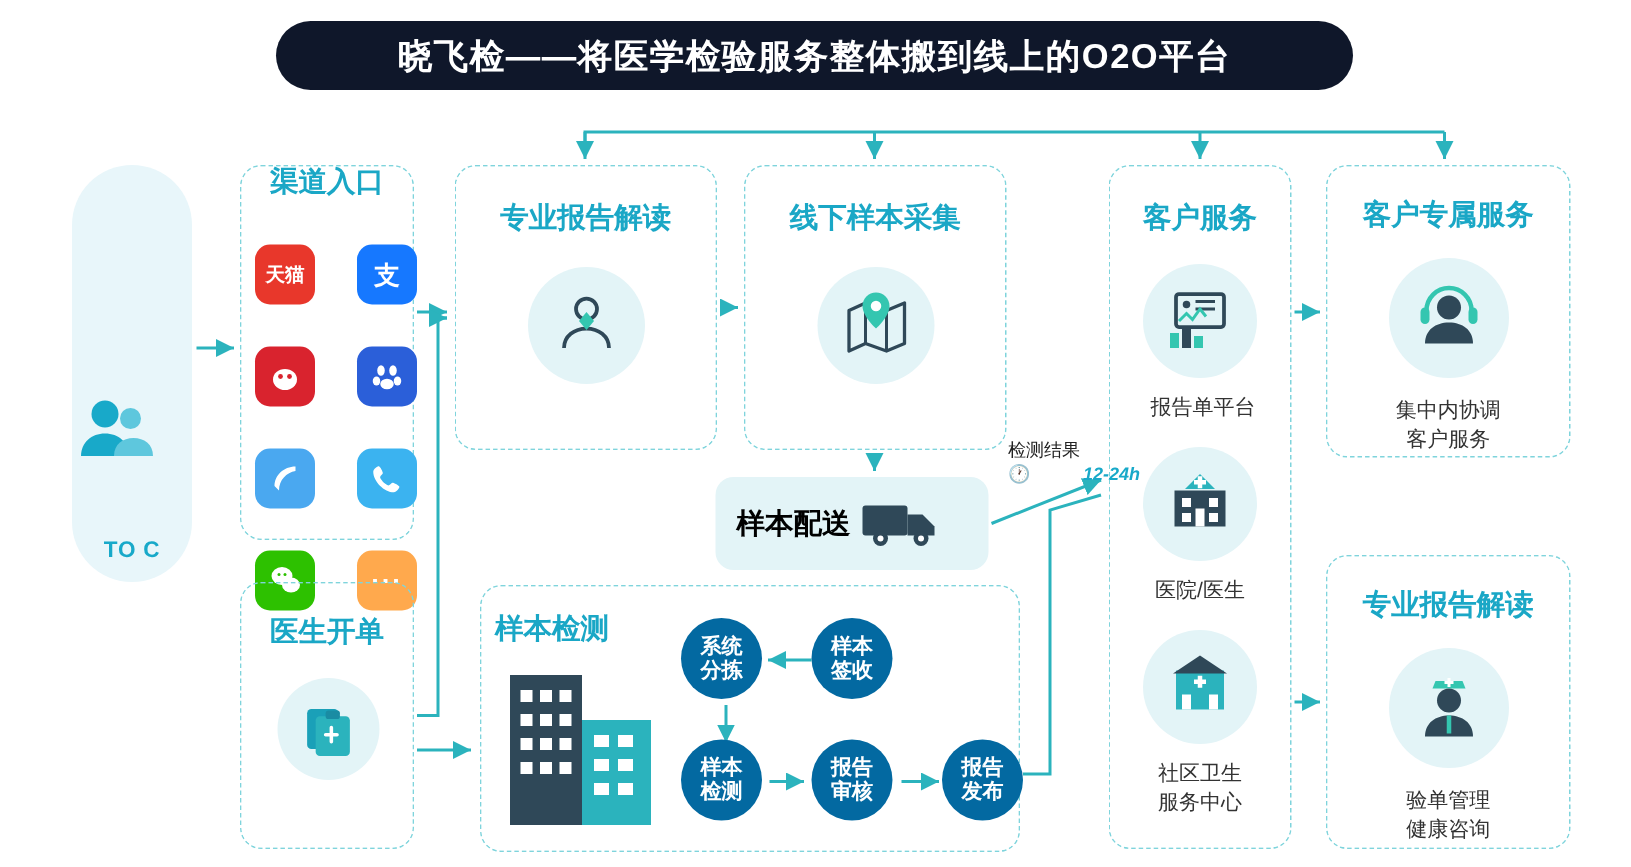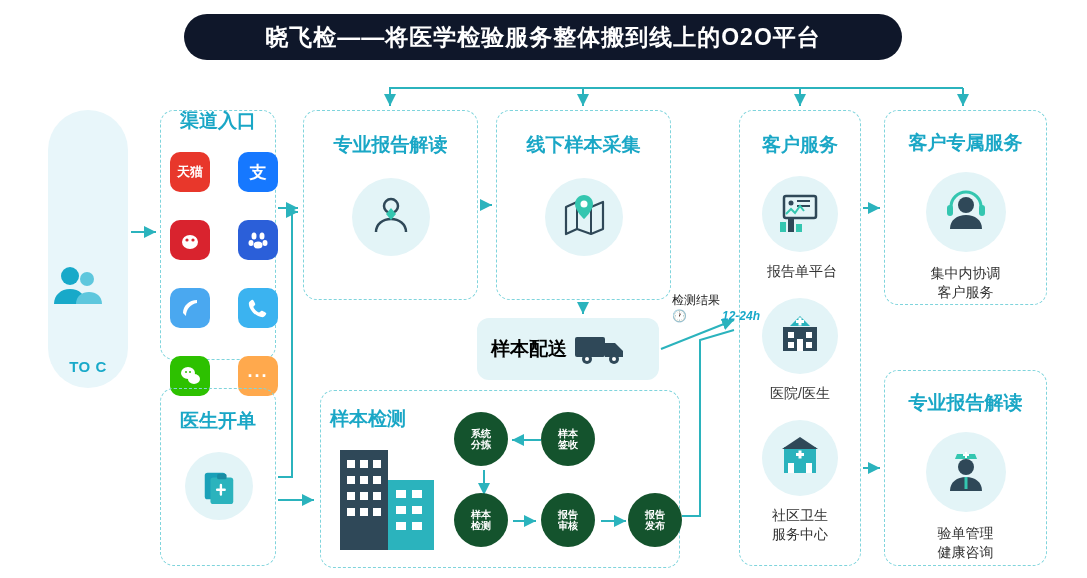--- a/index.html
+++ b/index.html
@@ -76,21 +76,21 @@
   .p-online  { left: 303px; top: 110px; width: 175px; height: 190px; }
   .p-offline { left: 496px; top: 110px; width: 175px; height: 190px; }
   .p-report  { left: 739px; top: 110px; width: 122px; height: 456px; }
   .p-custsvc { left: 884px; top: 110px; width: 163px; height: 195px; }
   .p-interp  { left: 884px; top: 370px; width: 163px; height: 196px; }
   .p-test    { left: 320px; top: 390px; width: 360px; height: 178px; }
 
   
   .app-grid {
     position: absolute;
-    left: 170px; top: 152px;
+    left: 170px; top: 163px;
     width: 96px;
     display: grid;
     grid-template-columns: repeat(2, 40px);
     grid-gap: 12px 16px;
     gap: 28px;
   }
   .app-icon {
     width: 40px; height: 40px;
     border-radius: 10px;
     display: flex; align-items: center; justify-content: center;
@@ -140,23 +140,23 @@
     line-height: 1.35;
     white-space: nowrap;
   }
   .latency .lt2 { color: #18a9c9; font-weight: bold; font-style: italic; padding-left: 35px; }
 
   
   .node {
     position: absolute;
     width: 54px; height: 54px;
     border-radius: 50%;
-    background: #14532d;
+    background: #0369a1;
     color: #fff;
-    font-size: 10px;
+    font-size: 14px;
     font-weight: bold;
     line-height: 1.12;
     display: flex; align-items: center; justify-content: center;
     text-align: center;
   }
 
   svg.lines { position: absolute; left: 0; top: 0; width: 1087px; height: 578px; pointer-events: none; }
 </style>
 </head>
 <body>

